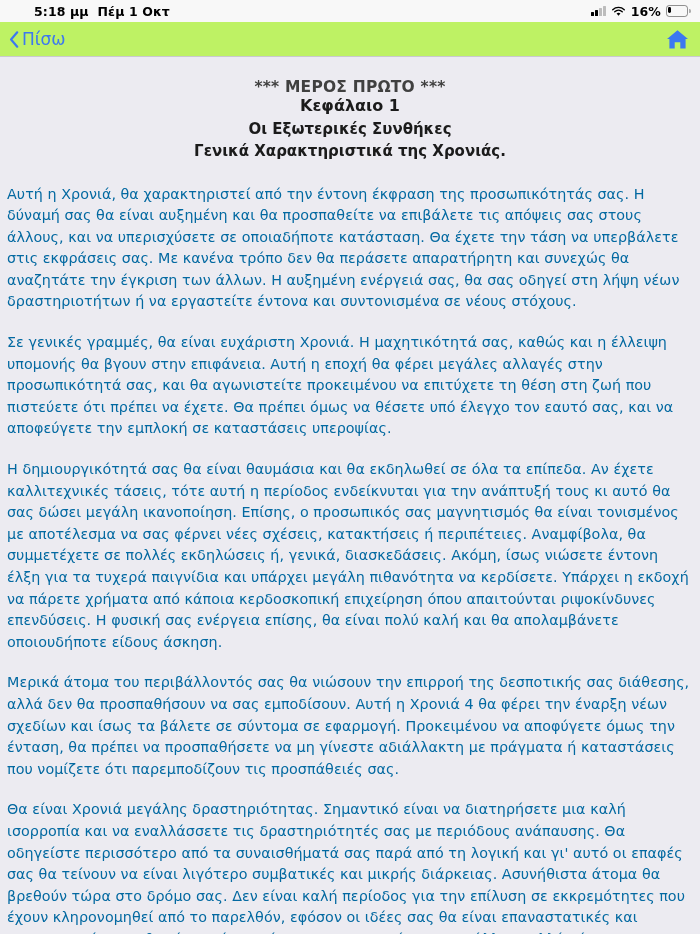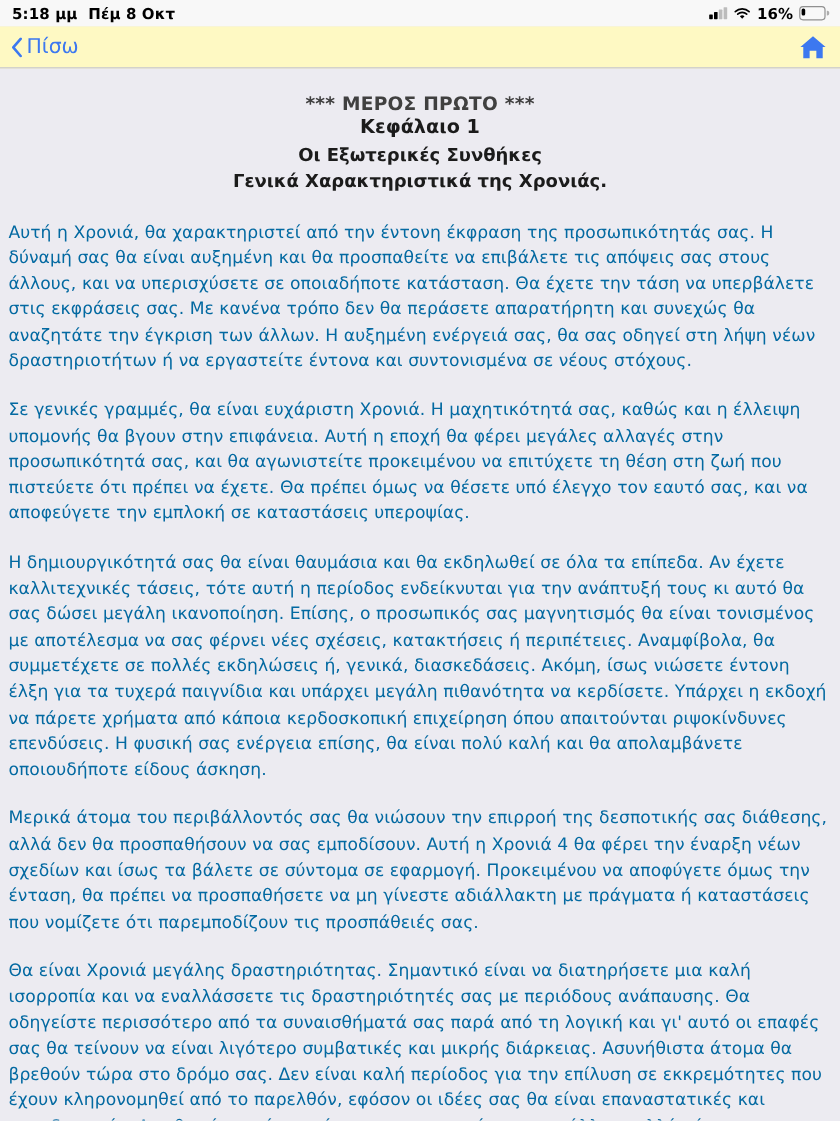--- a/index.html
+++ b/index.html
@@ -24,21 +24,21 @@
     background:#F8F8F8;
     display:flex;
     align-items:center;
     justify-content:space-between;
     padding:0 9px 0 10px;
     font-size:12.5px;
     font-weight:600;
     color:#000;
     letter-spacing:0.1px;
   }
-  #status-left { display:flex; align-items:baseline; gap:9px; white-space:nowrap; }
+  #status-left { display:flex; align-items:baseline; gap:9px; white-space:nowrap;margin-left:24px; }
   #status-right { display:flex; align-items:center; gap:5px; white-space:nowrap; }
 
   .signal-icon { display:flex; align-items:flex-end; gap:1.5px; height:10px; }
   .signal-icon i { display:block; width:2.5px; background:#000; border-radius:0.5px; }
   .signal-icon i:nth-child(1){ height:4px; }
   .signal-icon i:nth-child(2){ height:6px; }
   .signal-icon i:nth-child(3){ height:8px; background:#bcbcbc; }
   .signal-icon i:nth-child(4){ height:10px; background:#bcbcbc; }
 
   .wifi-icon { width:15px; height:11px; display:block; }
@@ -61,21 +61,21 @@
     position:absolute; left:1.8px; top:1.8px;
     height:6.6px; width:3.4px;
     background:#000;
     border-radius:1.4px;
   }
 
   
   #nav-bar {
     position:relative;
     height:35px;
-    background:#fef9c3;
+    background:#bef264;
     border-bottom:1px solid #C9C9CE;
     display:flex;
     align-items:center;
     padding:0 11px 0 9px;
   }
   #back-button {
     display:flex;
     align-items:center;
     gap:3px;
     color:#3C78F0;
@@ -147,21 +147,21 @@
     letter-spacing:0.05px;
   }
   .body-paragraph:last-child { margin-bottom:0; }
 </style>
 </head>
 <body>
 
 <div id="status-bar">
   <div id="status-left">
     <span>5:18 μμ</span>
-    <span>Πέμ 8 Οκτ</span>
+    <span>Πέμ 1 Οκτ</span>
   </div>
   <div id="status-right">
     <span class="signal-icon">
       <i></i>
         <i></i>
         <i></i>
         <i></i>
     </span>
     <span>
       <svg class="wifi-icon" viewBox="0 0 16 12">

